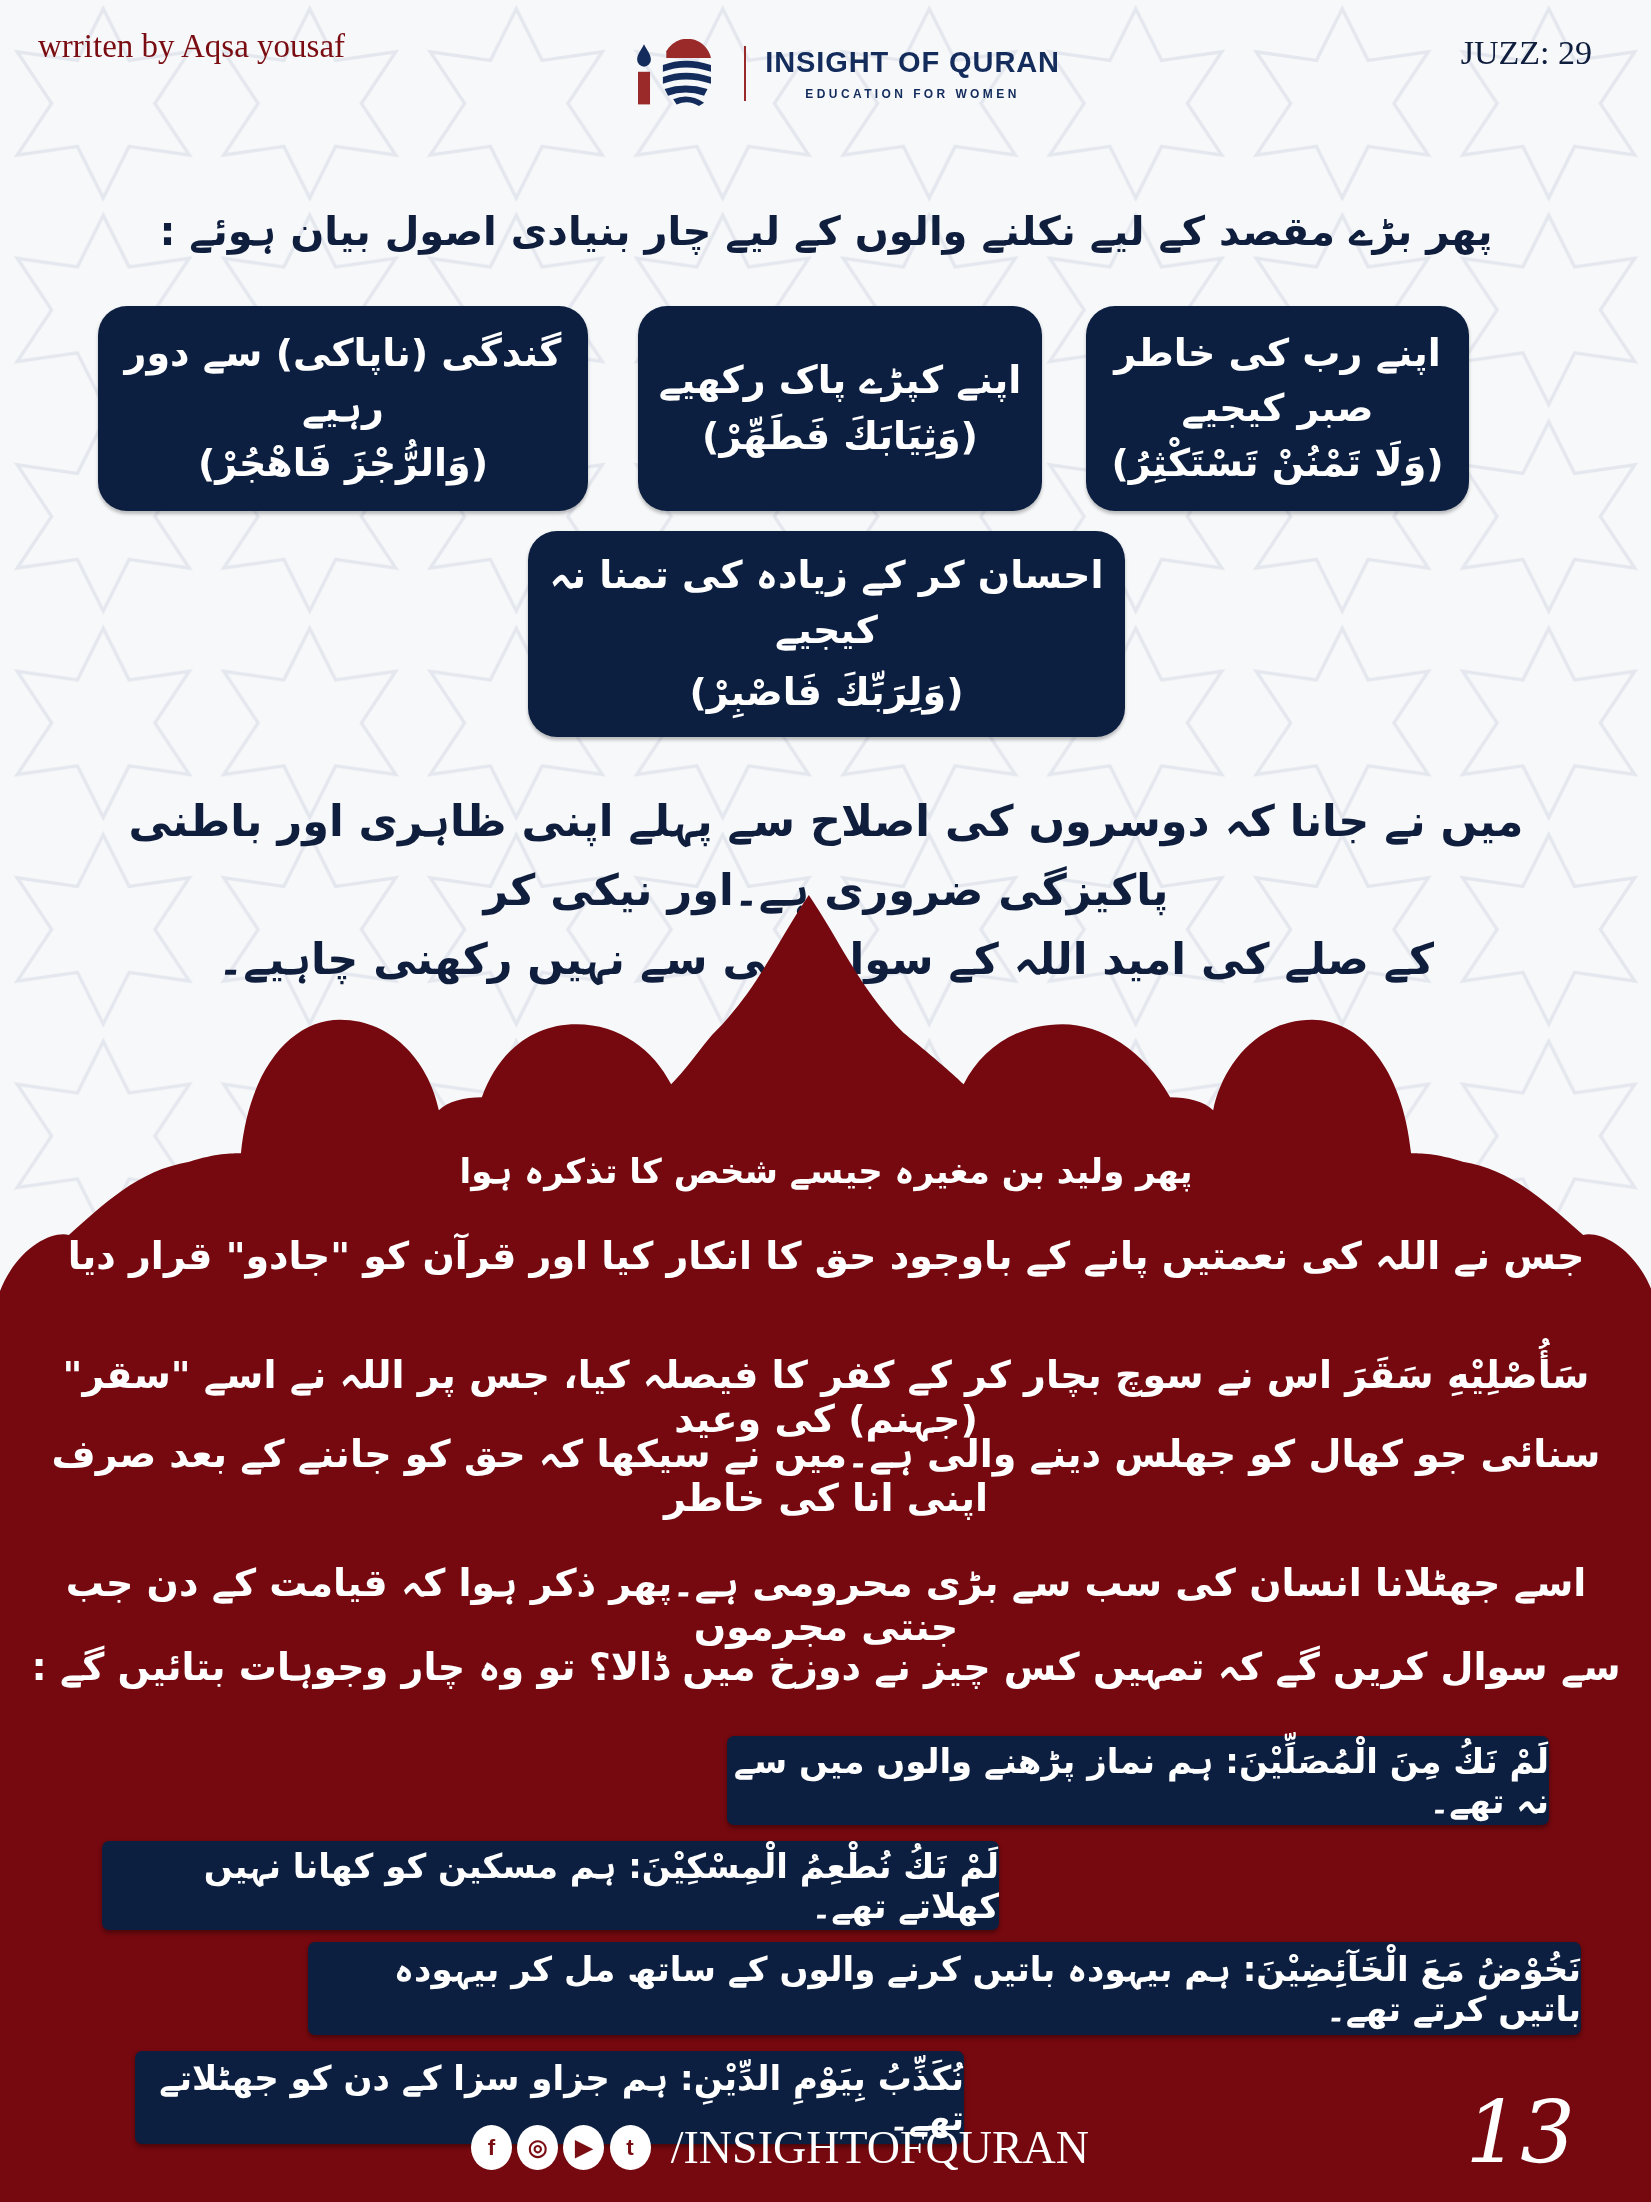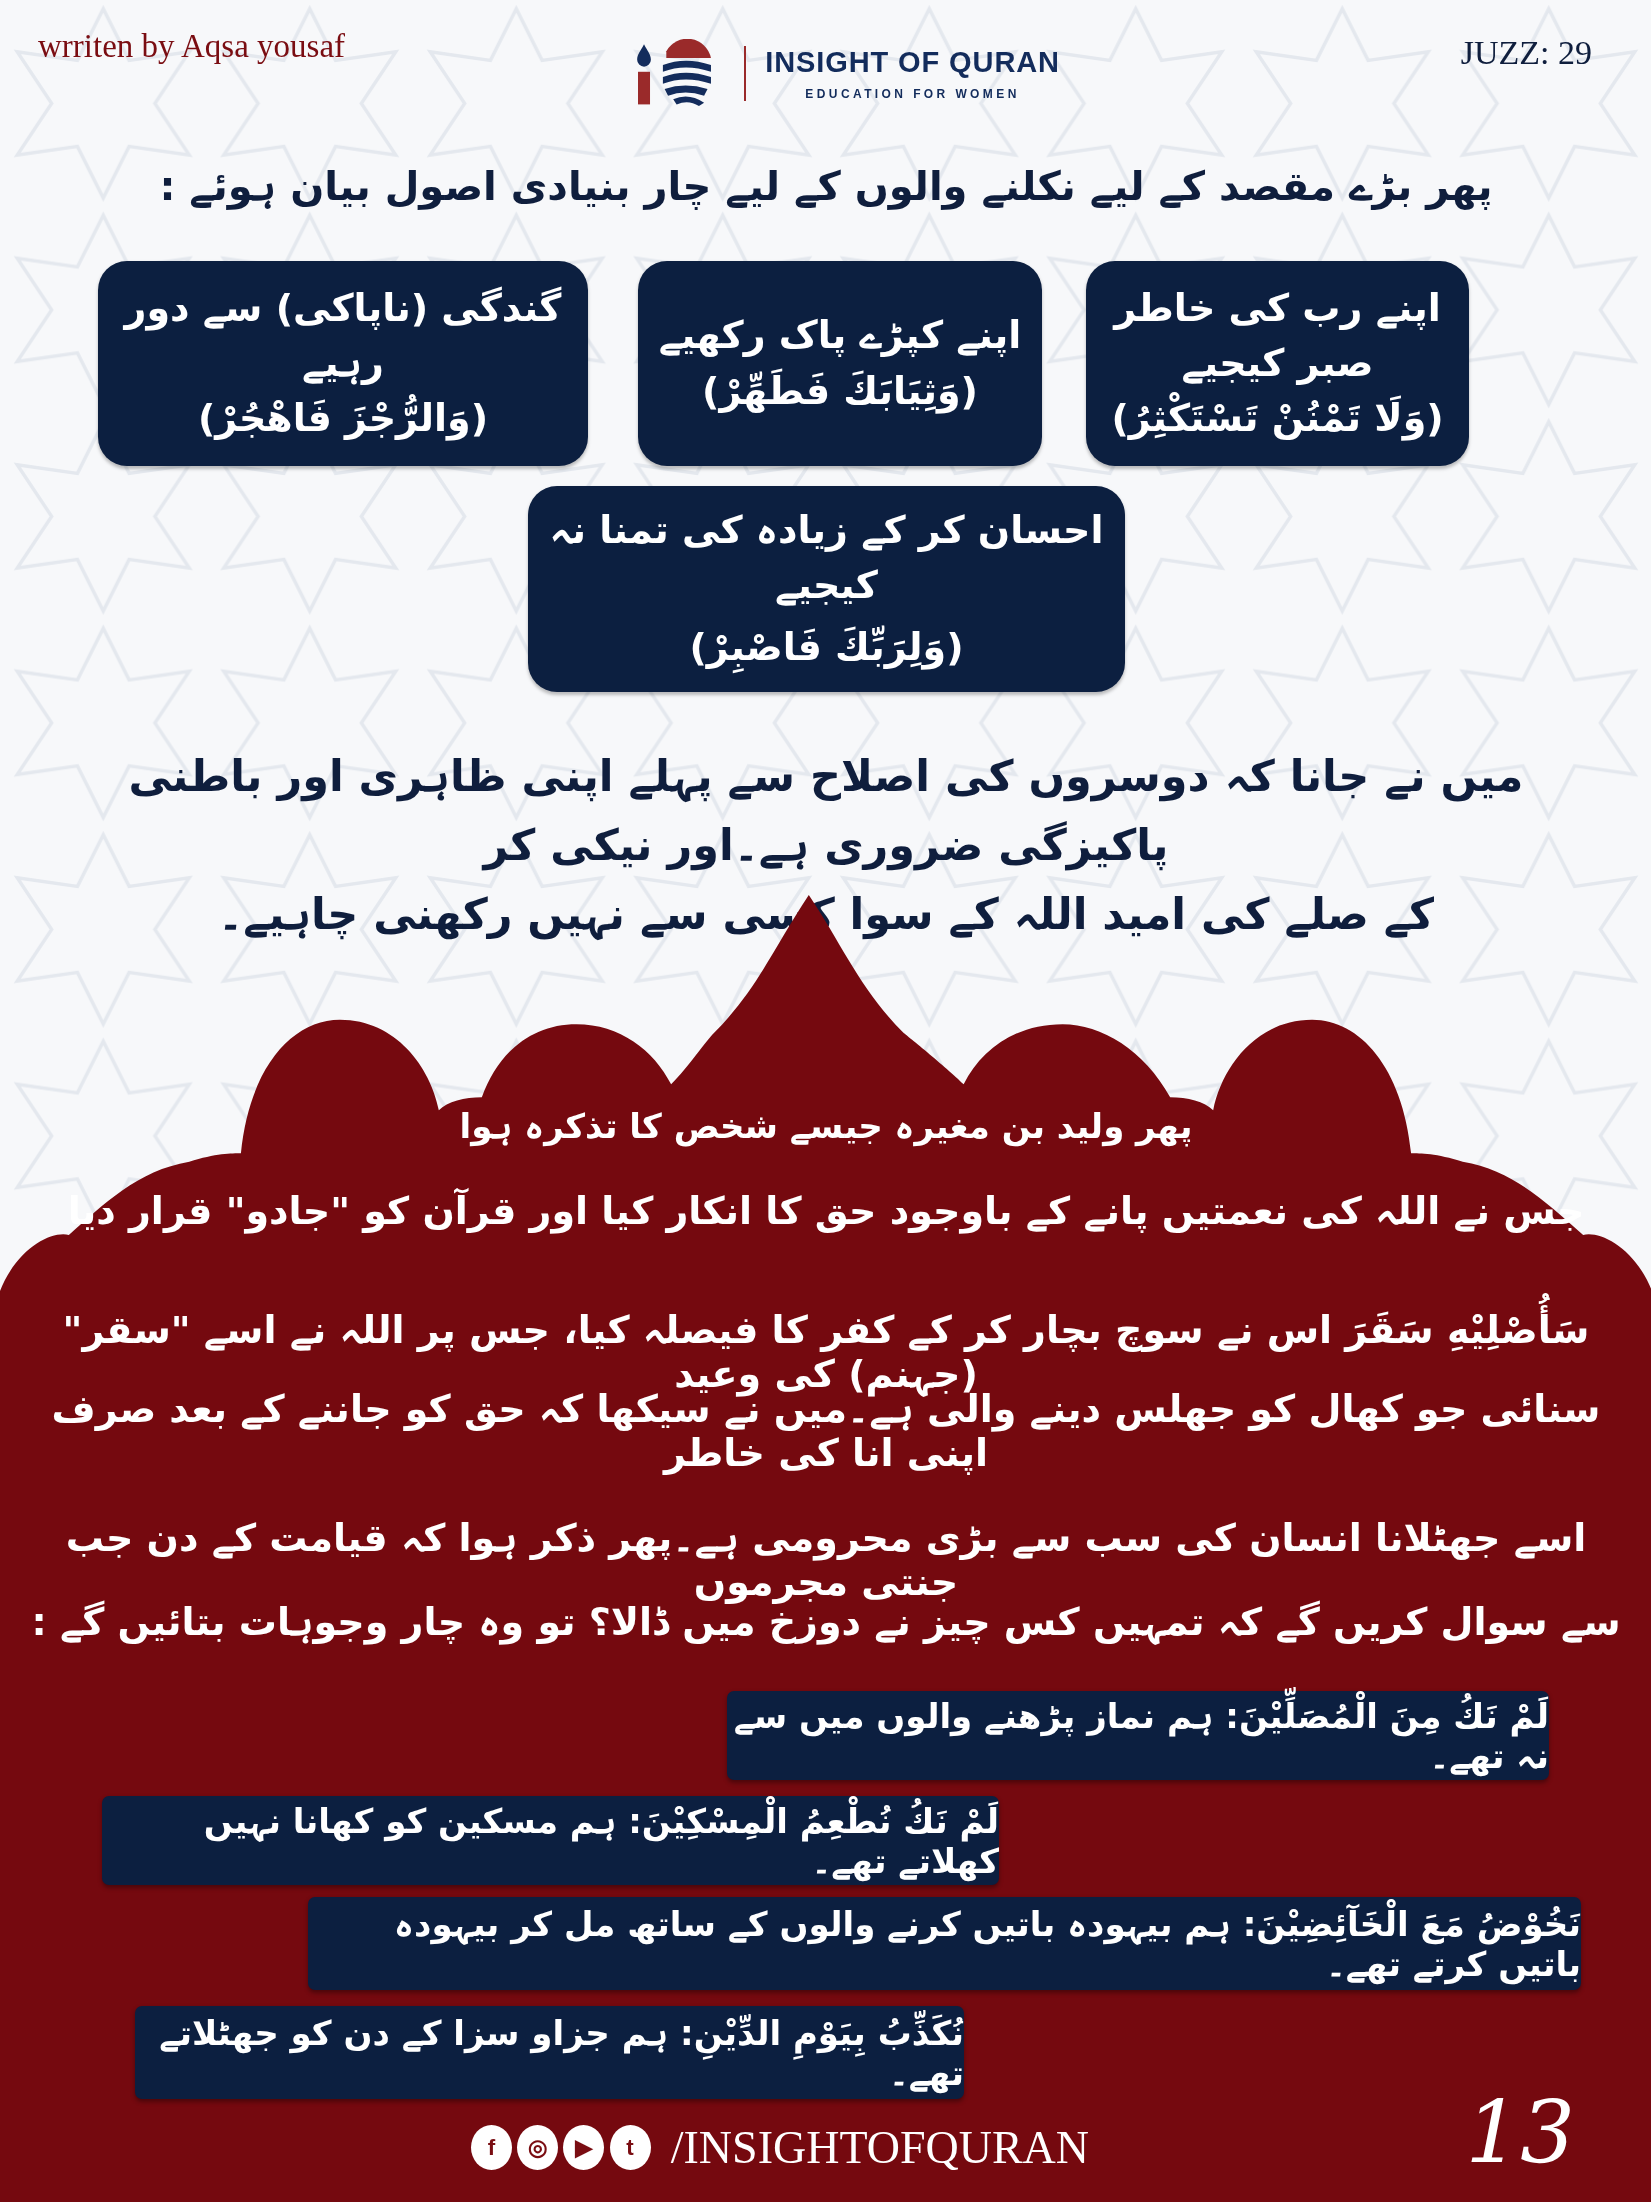--- a/index.html
+++ b/index.html
@@ -8,21 +8,21 @@
   .bgpattern { position:absolute; inset:0; z-index:0; }
   .layer { position:absolute; }
   .author { left:38px; top:27.5px; font-family:"Liberation Serif", serif; font-size:33px; color:#7a0d12; }
   .juzz { right:60px; top:34px; font-family:"Liberation Serif", serif; font-size:34px; color:#0f1e3d; }
   .logo { left:632px; top:39px; display:flex; align-items:center; }
   .logo-mark { width:103px; height:69px; }
   .logo-divider { width:2.6px; height:55px; background:#9a2a2a; margin:0 19px 0 8.6px; }
   .logo-text { display:flex; flex-direction:column; align-items:center;text-align:right; }
   .logo-title { font-family:"Liberation Sans", sans-serif; font-weight:bold; font-size:29px; color:#132c5c; letter-spacing:0.9px; }
   .logo-sub { font-family:"Liberation Sans", sans-serif; font-weight:bold; font-size:12px; color:#132c5c; letter-spacing:3.4px; margin-top:8px; }
-  .urdu { direction:rtl; font-family:"DejaVu Sans", sans-serif; }
+  .urdu { direction:rtl; font-family:"DejaVu Sans", sans-serif;margin-top:45px; }
   .heading { left:0; right:0; top:163px; text-align:center; font-size:40px; color:#0f1e3d; font-weight:bold; }
   .navybox { background:#0c1f40; color:#fff; border-radius:29px; display:flex; flex-direction:column; justify-content:center; align-items:center; text-align:center; box-shadow:0 2.6px 3.4px rgba(0,0,0,.25); }
   .navybox .l1 { font-size:38px; font-weight:bold; line-height:1.45; }
   .navybox .l2 { font-size:38px; font-weight:bold; line-height:1.45; }
   .para1 { left:52px; right:52px; top:742px; text-align:center; font-size:43px; color:#0f1e3d; font-weight:bold; line-height:1.6; }
   .maroon-shape { left:0; top:895px; width:1652px; height:1308px; z-index:1; }
   .m-content { z-index:2; }
   .mhead { left:0; right:0; top:1106px; text-align:center; font-size:34px; color:#fff; font-weight:bold; }
   .mline { left:26px; right:26px; text-align:center; font-size:38px; color:#fff; font-weight:bold; }
   .pill { background:#0c1f40; color:#fff; border-radius:7px; display:flex; align-items:center; justify-content:center; font-size:34px; font-weight:bold; box-shadow:0 2.6px 4.3px rgba(0,0,0,.35); z-index:2; }

